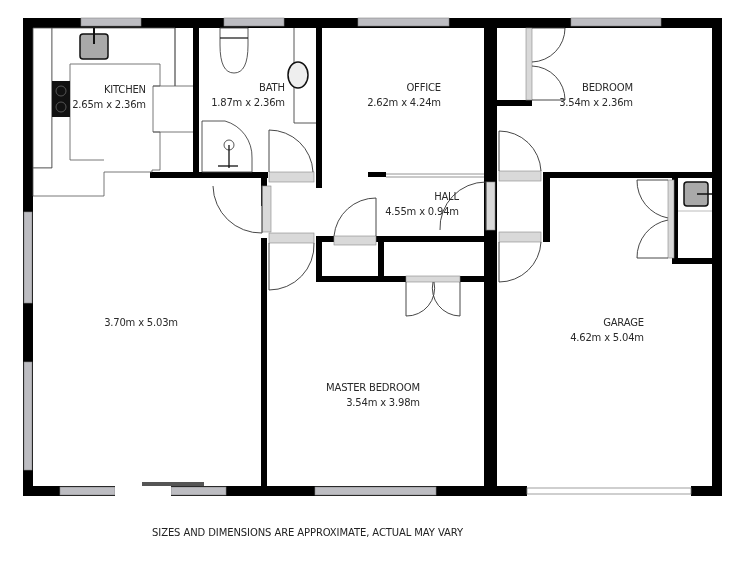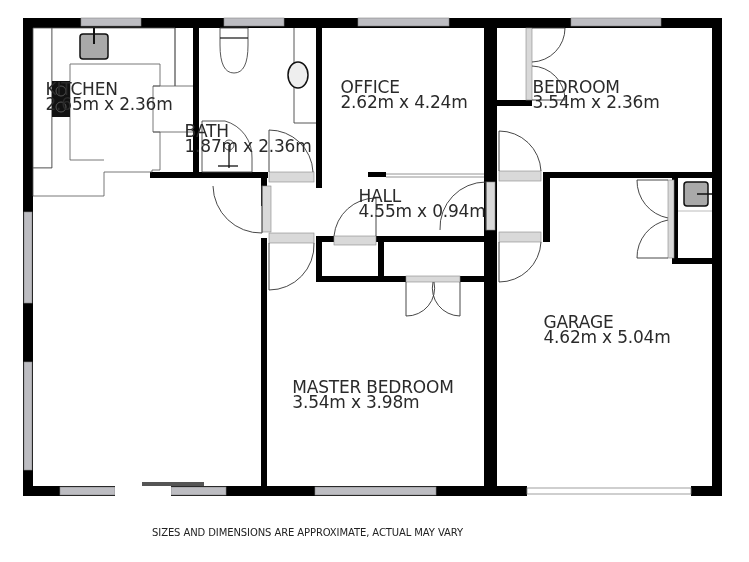--- a/index.html
+++ b/index.html
@@ -1,18 +1,18 @@
 <!DOCTYPE html>
 <html><head>
 <meta charset="utf-8">
 <style>
   html, body { margin:0; padding:0; background:#ffffff; }
   body { width:749px; height:562px; position:relative; overflow:hidden; font-family:"DejaVu Sans", sans-serif; }
   #plan { position:absolute; left:0; top:0; width:749px; height:562px; }
-  .room-label { position:absolute; text-align:left; font-size:17px; color:#2a2a2a; line-height:15px; white-space:nowrap; transform:translateX(-50%); letter-spacing:-0.2px; }
+  .room-label { position:absolute; text-align:right; font-size:10px; color:#2a2a2a; line-height:15px; white-space:nowrap; transform:translateX(-50%); letter-spacing:-0.2px; }
   .disclaimer { position:absolute; top:527px; left:0; width:615px; text-align:center; font-size:10px; color:#222; letter-spacing:-0.1px; }
 </style>
 </head>
 <body>
 
 <svg id="plan" viewBox="0 0 749 562" xmlns="http://www.w3.org/2000/svg">
 
   <g fill="#000">
 
     <rect x="23" y="18" width="699" height="10"></rect>
@@ -137,37 +137,38 @@
 
   <rect x="684" y="182" width="24" height="24" rx="3" fill="#a9a9a9" stroke="#111" stroke-width="1.5"></rect>
   <line x1="678" y1="211" x2="712" y2="211" stroke="#aaa" stroke-width="0.8"></line>
   <line x1="697" y1="194" x2="712" y2="194" stroke="#111" stroke-width="1.5"></line>
 </svg>
 
 <div class="room-label" style="left:109px; top:82px;">
   <div>KITCHEN</div>
   <div>2.65m x 2.36m</div>
 </div>
-<div class="room-label" style="left:248px; top:80px;margin-top:44px;">
+<div class="room-label" style="left:248px; top:80px;">
   <div>BATH</div>
   <div>1.87m x 2.36m</div>
 </div>
 <div class="room-label" style="left:404px; top:80px;">
   <div>OFFICE</div>
   <div>2.62m x 4.24m</div>
 </div>
 <div class="room-label" style="left:596px; top:80px;">
   <div>BEDROOM</div>
   <div>3.54m x 2.36m</div>
 </div>
 <div class="room-label" style="left:422px; top:189px;">
   <div>HALL</div>
   <div>4.55m x 0.94m</div>
 </div>
 <div class="room-label" style="left:141px; top:315px;">
+  <div>3.70m x 5.03m</div>
 </div>
 <div class="room-label" style="left:373px; top:356px;margin-top:24px;">
   <div>MASTER BEDROOM</div>
   <div>3.54m x 3.98m</div>
 </div>
 <div class="room-label" style="left:607px; top:315px;">
   <div>GARAGE</div>
   <div>4.62m x 5.04m</div>
 </div>
 

